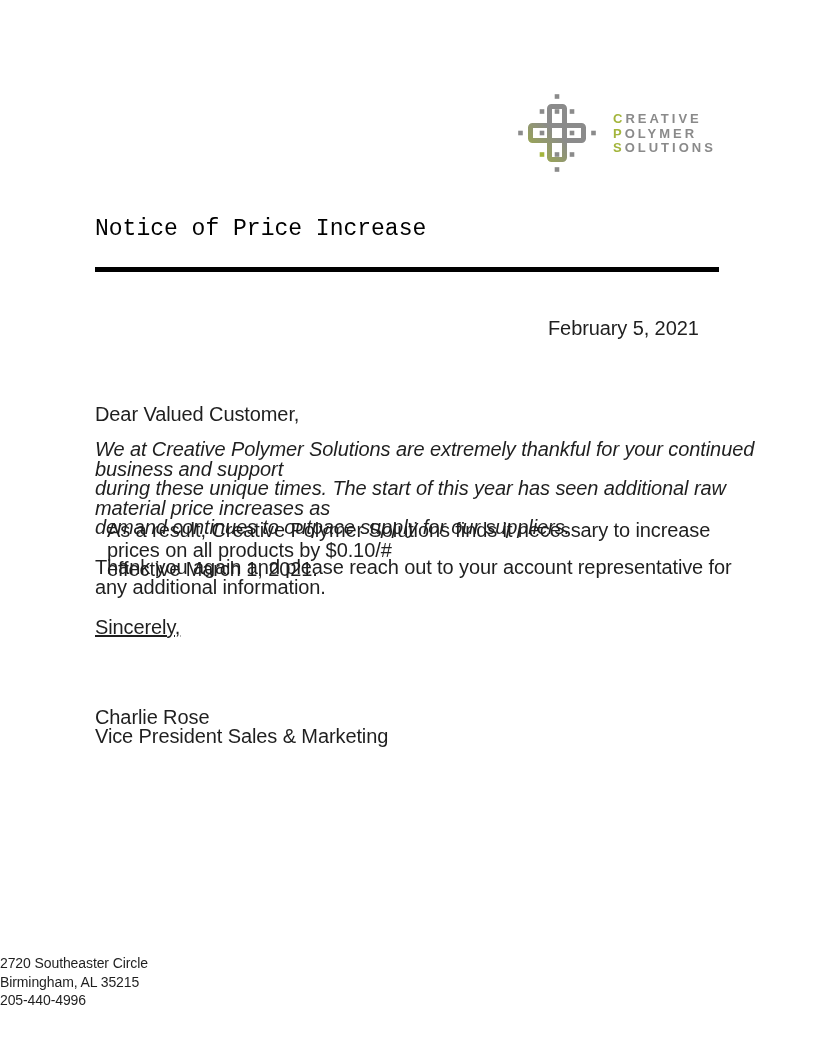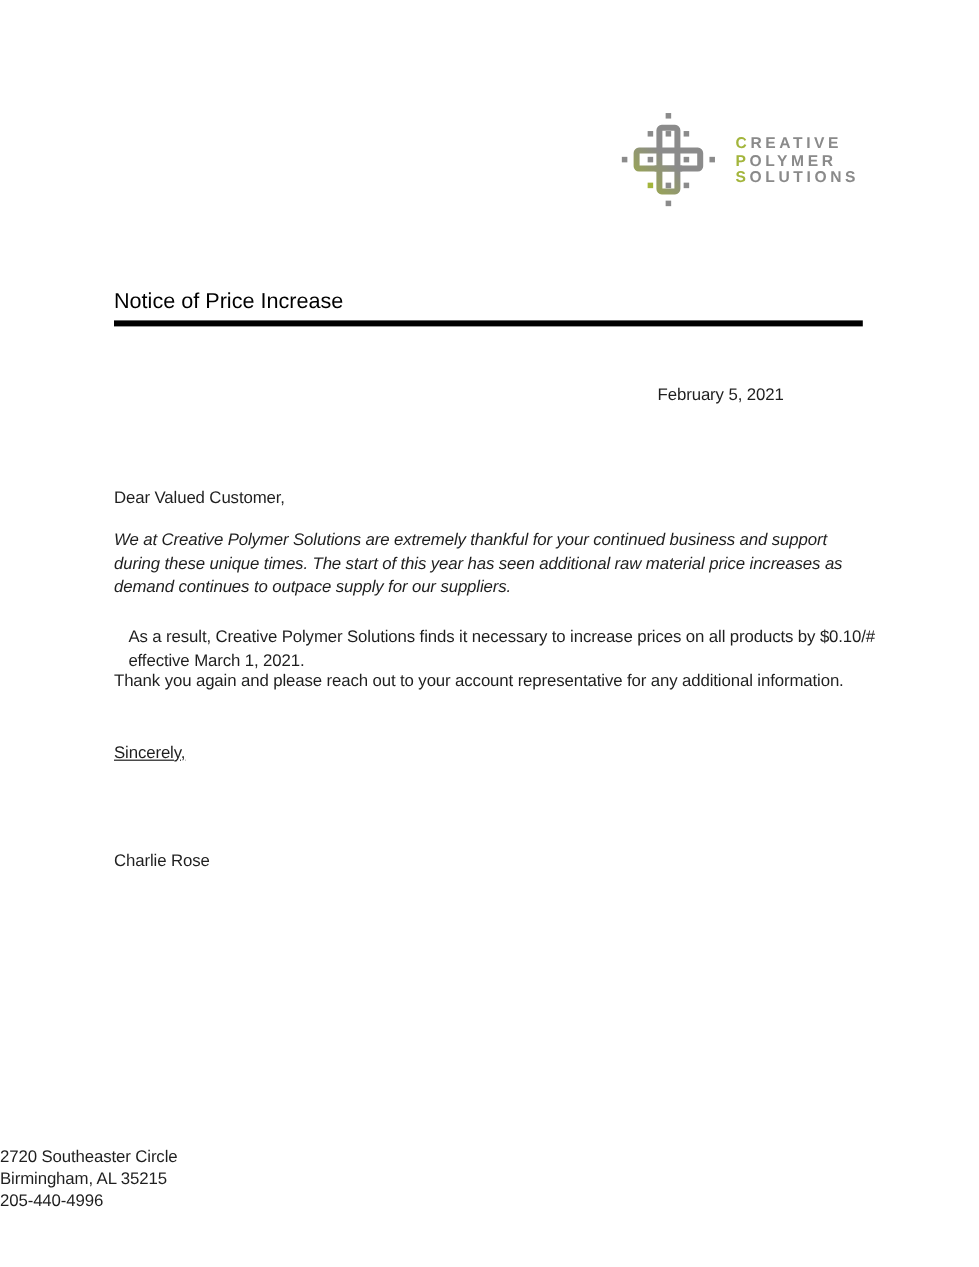--- a/index.html
+++ b/index.html
@@ -33,40 +33,40 @@
     font-weight: bold;
     color: #8a8a8a;
     white-space: nowrap;
   }
   .logo-text .lead { color: #a3b53c; }
 
   
   .title {
     position: absolute;
     left: 95px;
-    top: 236px;
+    top: 214px;
     margin: 0;
-    font-family: Liberation Sans, sans-serif;
+    font-family: Liberation Mono, monospace;
     font-weight: normal;
-    font-size: 18px;
+    font-size: 23px;
     line-height: 30px;
     color: #000000;
     white-space: nowrap;
   }
   .rule {
     position: absolute;
     left: 95px;
     top: 267px;
     width: 624px;
     height: 5px;
     background: #000000;
   }
   .txt {
     position: absolute;
-    font-size: 14px;
+    font-size: 20px;
     line-height: 19.5px;
     letter-spacing: -0.1px;
     white-space: pre-line;
   }
   .date       { left: 548px; top: 319px; }
   .salutation { left: 95px;  top: 380px; margin-top: 25px; }
   .p1         { left: 95px;  top: 440px; width: 660px; margin: 0; font-style: italic; }
   .p2         { left: 95px;  top: 509px; width: 660px; margin: 12px; }
   .p3         { left: 95px;  top: 558px; width: 660px; margin: 0; }
   .closing    { left: 95px;  top: 618px; text-decoration: underline; }
@@ -132,20 +132,21 @@
 
   <p class="txt p1">We at Creative Polymer Solutions are extremely thankful for your continued business and support
 during these unique times.  The start of this year has seen additional raw material price increases as
 demand continues to outpace supply for our suppliers.</p>
   <p class="txt p2">As a result, Creative Polymer Solutions finds it necessary to increase prices on all products by $0.10/#
 effective March 1, 2021.</p>
   <p class="txt p3">Thank you again and please reach out to your account representative for any additional information.</p>
 
   <div class="txt closing">Sincerely,</div>
   <div class="txt sig-name">Charlie Rose</div>
+  <div class="txt sig-title">Vice President Sales &amp; Marketing</div>
 
   <footer class="footer">
     <div>2720 Southeaster Circle</div>
     <div>Birmingham, AL 35215</div>
     <div>205-440-4996</div>
   </footer>
 
 </div>
 
 </body></html>

